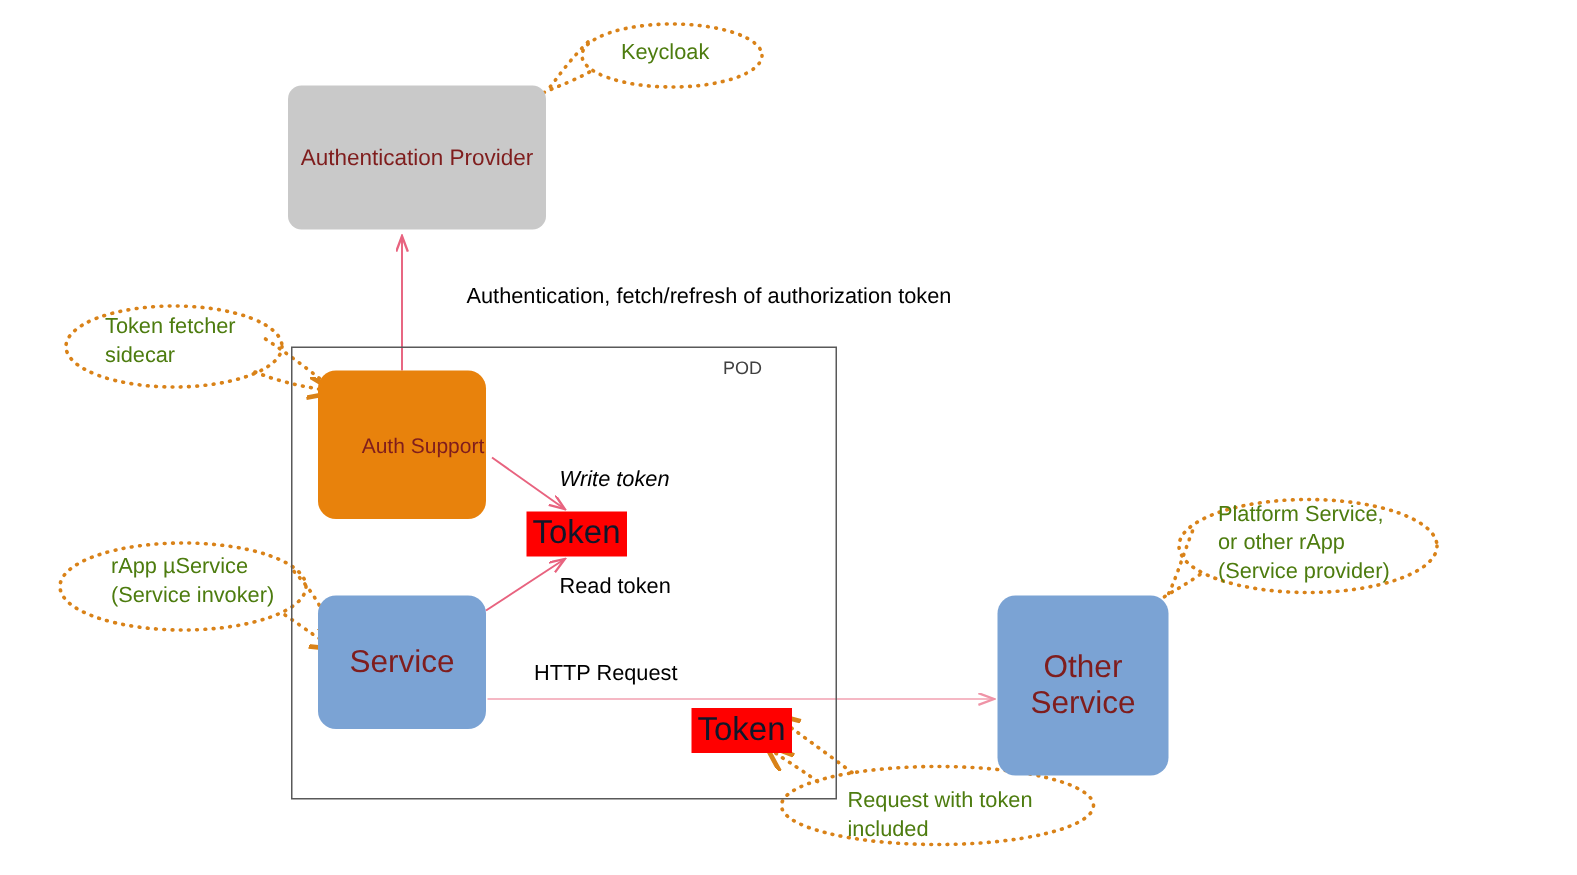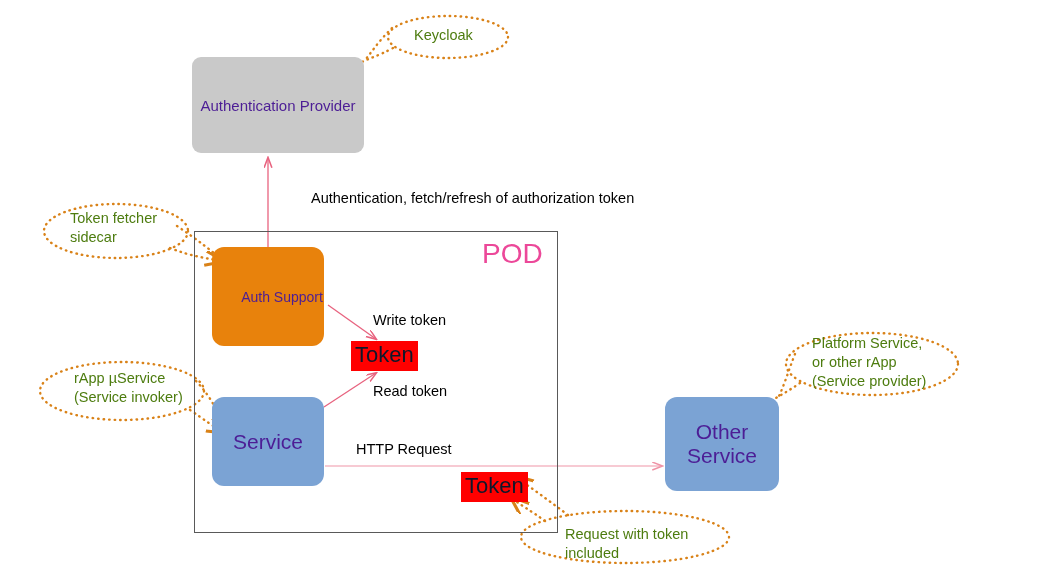--- a/index.html
+++ b/index.html
@@ -23,21 +23,21 @@
     height: 583px;
     pointer-events: none;
   }
   .node {
     position: absolute;
     display: flex;
     align-items: center;
     justify-content: center;
     text-align: center;
     box-sizing: border-box;
-    color: #4c1d95;
+    color: #7f1d1d;
   }
   #auth-provider-node {
     left: 192px;
     top: 57px;
     width: 172px;
     height: 96px;
     background: #c9c9c9;
     border-radius: 9px;
     font-size: 15px;
   }
@@ -57,42 +57,42 @@
     width: 112px;
     height: 89px;
     background: #7ba3d4;
     border-radius: 12px;
     font-size: 21px;
   }
   #other-service-node {
     left: 665px;
     top: 397px;
     width: 114px;
-    height: 94px;
+    height: 120px;
     background: #7ba3d4;
     border-radius: 12px;
     font-size: 21px;
     line-height: 1.15;
   }
   #pod-box {
     position: absolute;
     left: 194px;
     top: 231px;
     width: 364px;
     height: 302px;
     border: 1.4px solid #595959;
     background: transparent;
     box-sizing: border-box;
   }
   #pod-label {
     position: absolute;
     left: 482px;
     top: 238px;
-    font-size: 28px;
-    color: #ec4899;
+    font-size: 12px;
+    color: #404040;
   }
   .token-badge {
     position: absolute;
     background: #ff0000;
     color: #0f172a;
     font-size: 22px;
     line-height: 1;
     padding: 3px 4px 5px 4px;
     box-sizing: border-box;
     white-space: nowrap;
@@ -106,21 +106,21 @@
     top: 472px;
   }
   .edge-label {
     position: absolute;
     font-size: 14.5px;
     color: #000000;
     white-space: nowrap;
     margin-left: 28px;
   }
   #label-auth-flow { left: 283px; top: 190px; }
-  #label-write-token { left: 345px; top: 312px; }
+  #label-write-token { left: 345px; top: 312px; font-style: italic; }
   #label-read-token { left: 345px; top: 383px; }
   #label-http-request { left: 328px; top: 441px; }
   .callout-text {
     position: absolute;
     color: #4d7c0f;
     font-size: 14.5px;
     line-height: 1.32;
     white-space: pre-line;
   }
   #callout-keycloak-text { left: 414px; top: 26px; }

